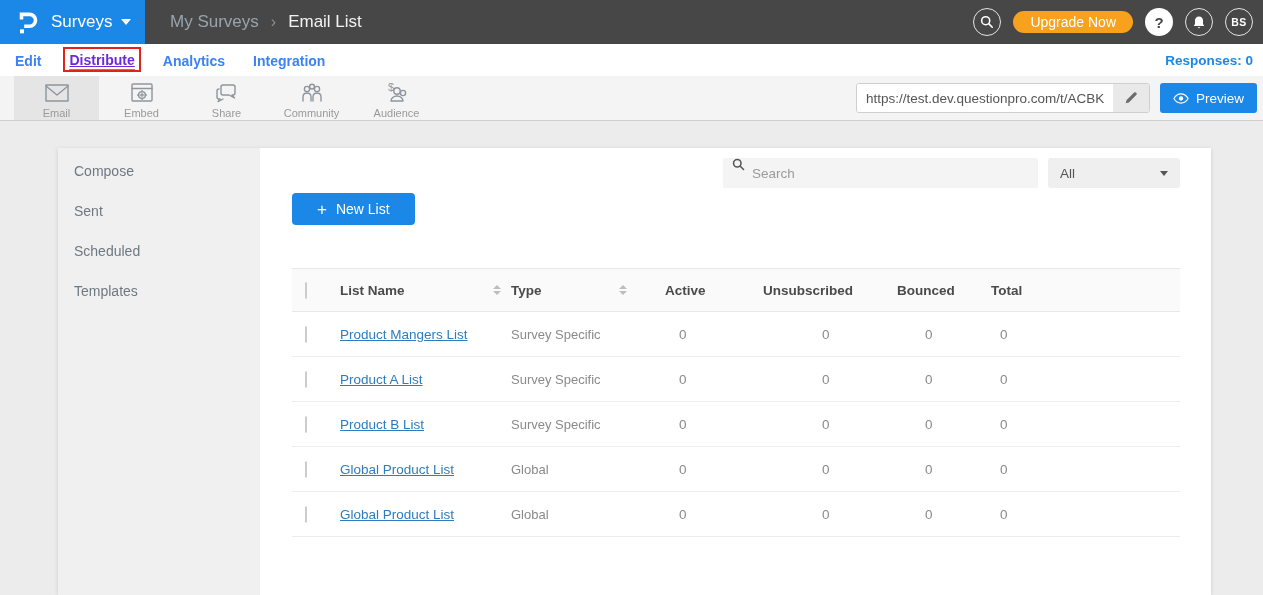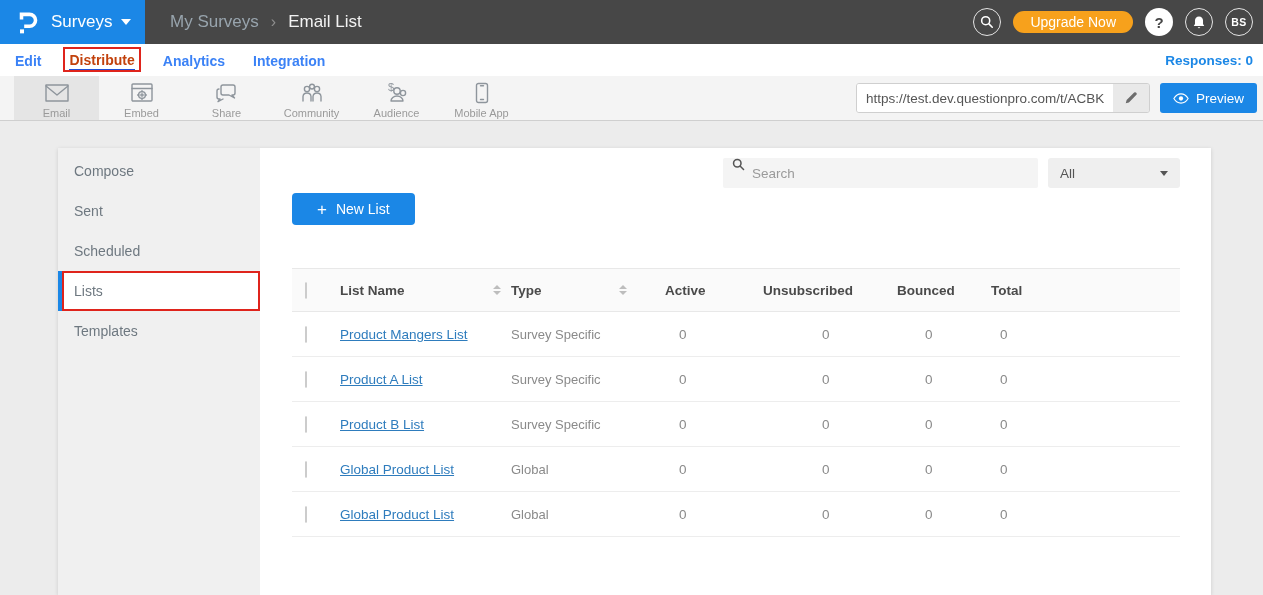--- a/index.html
+++ b/index.html
@@ -20,21 +20,21 @@
   .circle-btn { width:28px; height:28px; border-radius:50%; border:1px solid rgba(255,255,255,.85); display:flex; align-items:center; justify-content:center; cursor:pointer; }
   .upgrade-btn { background:#f7a11c; color:#fff; border:none; border-radius:15px; height:22px; padding:0 17px; font-size:14px; font-family:inherit; cursor:pointer; }
   .help-btn { width:28px; height:28px; border-radius:50%; background:#fff; color:#474747; font-size:15px; font-weight:bold; display:flex; align-items:center; justify-content:center; cursor:pointer; }
   .avatar { width:28px; height:28px; border-radius:50%; border:1px solid rgba(255,255,255,.85); color:#fff; font-size:10.5px; font-weight:bold; letter-spacing:.5px; display:flex; align-items:center; justify-content:center; cursor:pointer; }
 
   
   .navbar { height:32px; background:#fff; display:flex; align-items:center; padding:0 10px 0 15px; }
   .nav-items { display:flex; align-items:center; gap:28px; height:100%; }
   .nav-item { position:relative; height:100%; display:flex; align-items:center; cursor:pointer; }
   .nav-label { font-size:14px; font-weight:bold; color:#3b82f6; padding:2px 0 1px; }
-  .nav-item.active .nav-label { color:#c2410c; border-bottom:2px solid #1d4ed8; }
+  .nav-item.active .nav-label { color:#6d28d9; border-bottom:2px solid #d946ef;text-decoration:underline; }
   .nav-item.annotated::after { content:""; position:absolute; left:-6px; right:-6px; top:3px; bottom:4px; border:2px solid #df241c; pointer-events:none; }
   .responses { margin-left:auto; color:#1b87e6; font-size:13.5px; font-weight:bold; }
 
   
   .toolbar { height:45px; background:#f4f4f4; border-bottom:1px solid #cfcfcf; display:flex; align-items:stretch; padding-left:14px; }
   .tb-tab { width:85px; display:flex; flex-direction:column; align-items:center; justify-content:flex-start; padding-top:6px; gap:3px; cursor:pointer; }
   .tb-tab.active { background:#e5e5e5; }
   .tb-tab .ticon { height:22px; display:flex; align-items:flex-end; }
   .tb-tab .tlabel { font-size:11px; color:#9a9a9a; }
   .url-group { margin-left:auto; align-self:center; display:flex; align-items:stretch; height:30px; border:1px solid #cfcfcf; border-radius:3px; overflow:hidden; margin-right:10px; }
@@ -193,30 +193,20 @@
         <span class="ticon">
           <svg class="ic" width="26" height="22" viewBox="0 0 26 22">
             <text x="4" y="9" font-size="11" fill="#8e959c" stroke="none" font-family="inherit">$</text>
             <circle cx="13" cy="9" r="3.2"></circle>
             <circle cx="19" cy="11" r="2.6"></circle>
             <path d="M7 19 a6 5 0 0 1 12 0 z"></path>
           </svg>
         </span>
         <span class="tlabel">Audience</span>
       </div>
-      <div class="tb-tab">
-        <span class="ticon">
-          <svg class="ic" width="14" height="22" viewBox="0 0 14 22">
-            <rect x="1.5" y="1.5" width="11" height="19" rx="2"></rect>
-            <line x1="5.5" y1="17.5" x2="8.5" y2="17.5"></line>
-            <line x1="5.5" y1="3.8" x2="8.5" y2="3.8"></line>
-          </svg>
-        </span>
-        <span class="tlabel">Mobile App</span>
-      </div>
     </div>
   <div class="url-group">
     <input class="url-input" value="https://test.dev.questionpro.com/t/ACBKZCrW" style="">
     <div class="url-edit">
       <svg width="14" height="14" viewBox="0 0 16 16">
         <path d="M2 14 l1-3.6 L11.6 1.8 a1.4 1.4 0 0 1 2 0 l0.6 0.6 a1.4 1.4 0 0 1 0 2 L5.6 13 z" fill="#6d6d6d"></path>
       </svg>
     </div>
   </div>
   <button class="preview-btn">
@@ -232,23 +222,20 @@
   <div class="card">
     <div class="side">
         <div class="side-item">
           <span>Compose</span>
         </div>
         <div class="side-item">
           <span>Sent</span>
         </div>
         <div class="side-item">
           <span>Scheduled</span>
-        </div>
-        <div class="side-item active annotated">
-          <span>Lists</span>
         </div>
         <div class="side-item">
           <span>Templates</span>
         </div>
       </div>
     <div class="content">
       <div class="filter-row">
         <div class="search-box">
           <svg width="13" height="13" viewBox="0 0 16 16">
             <circle cx="6.5" cy="6.5" r="4.6" fill="none" stroke="#555" stroke-width="1.9"></circle>

